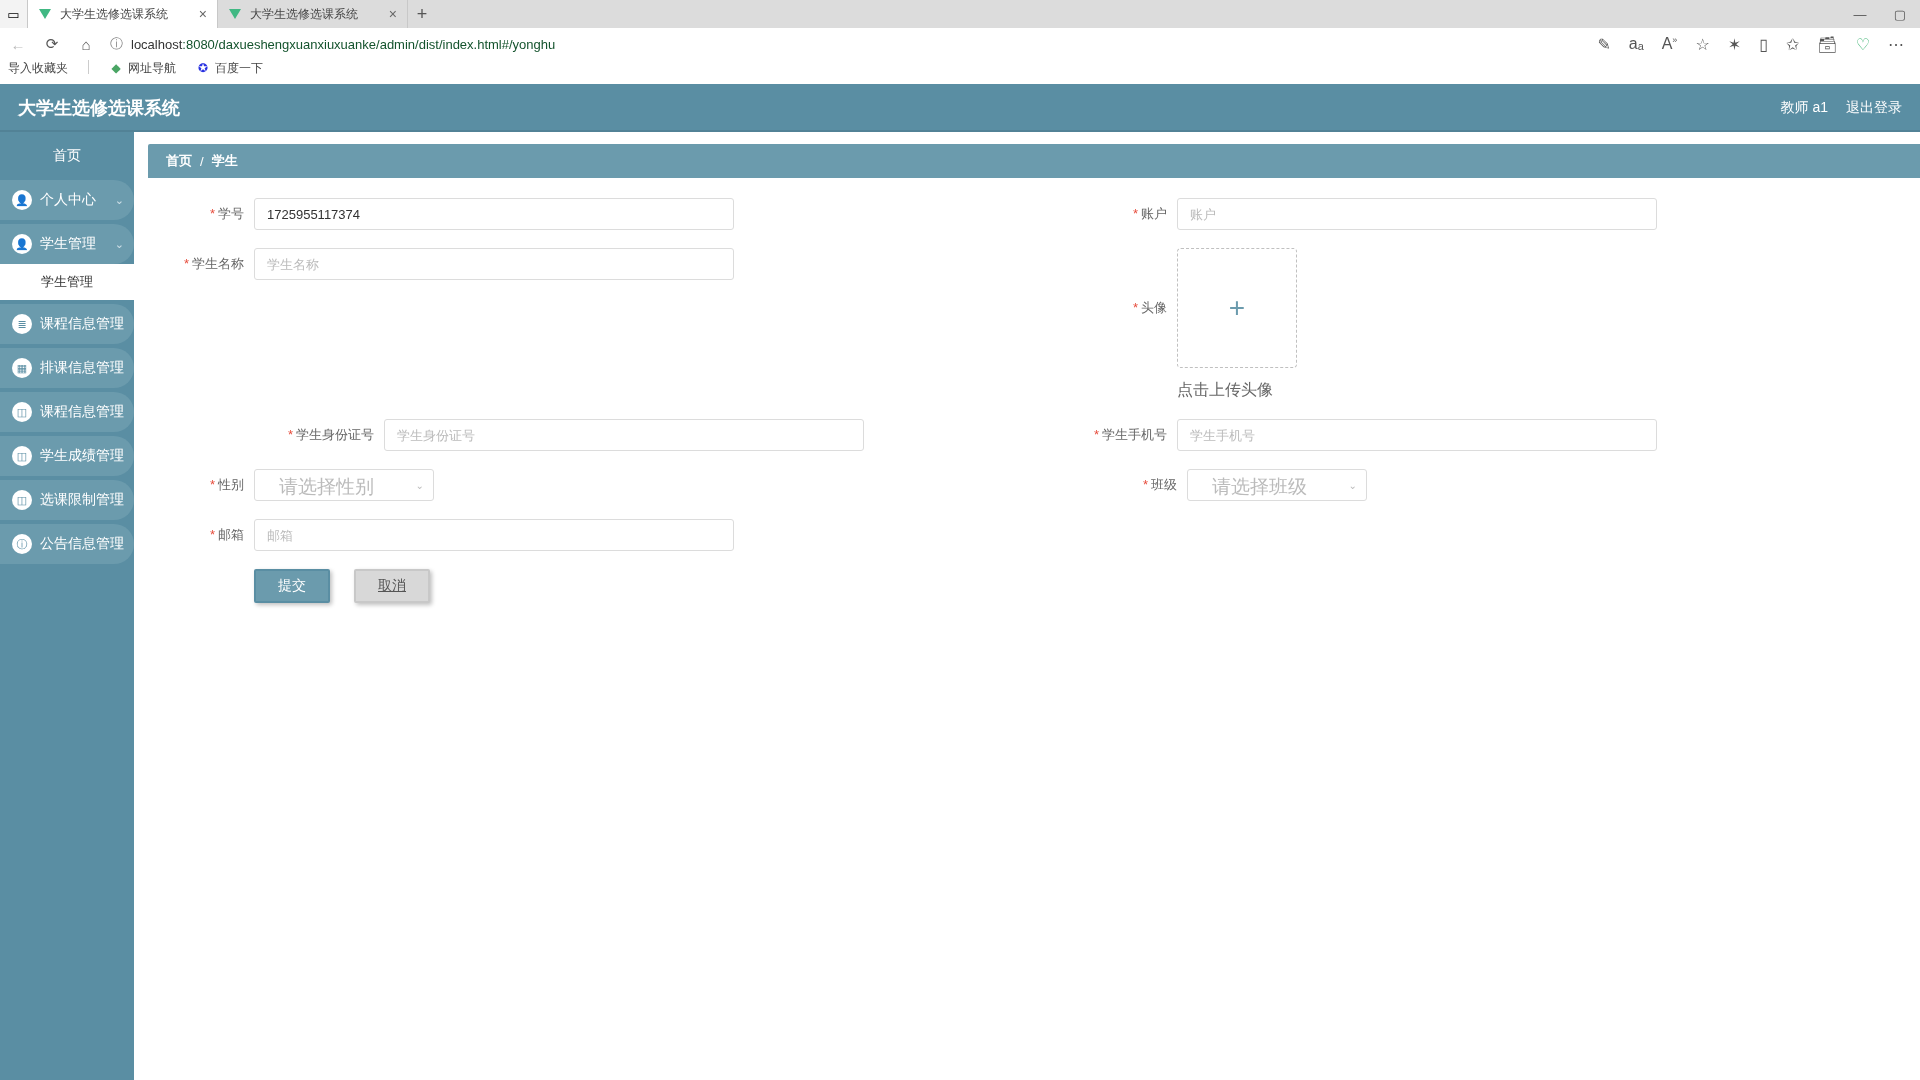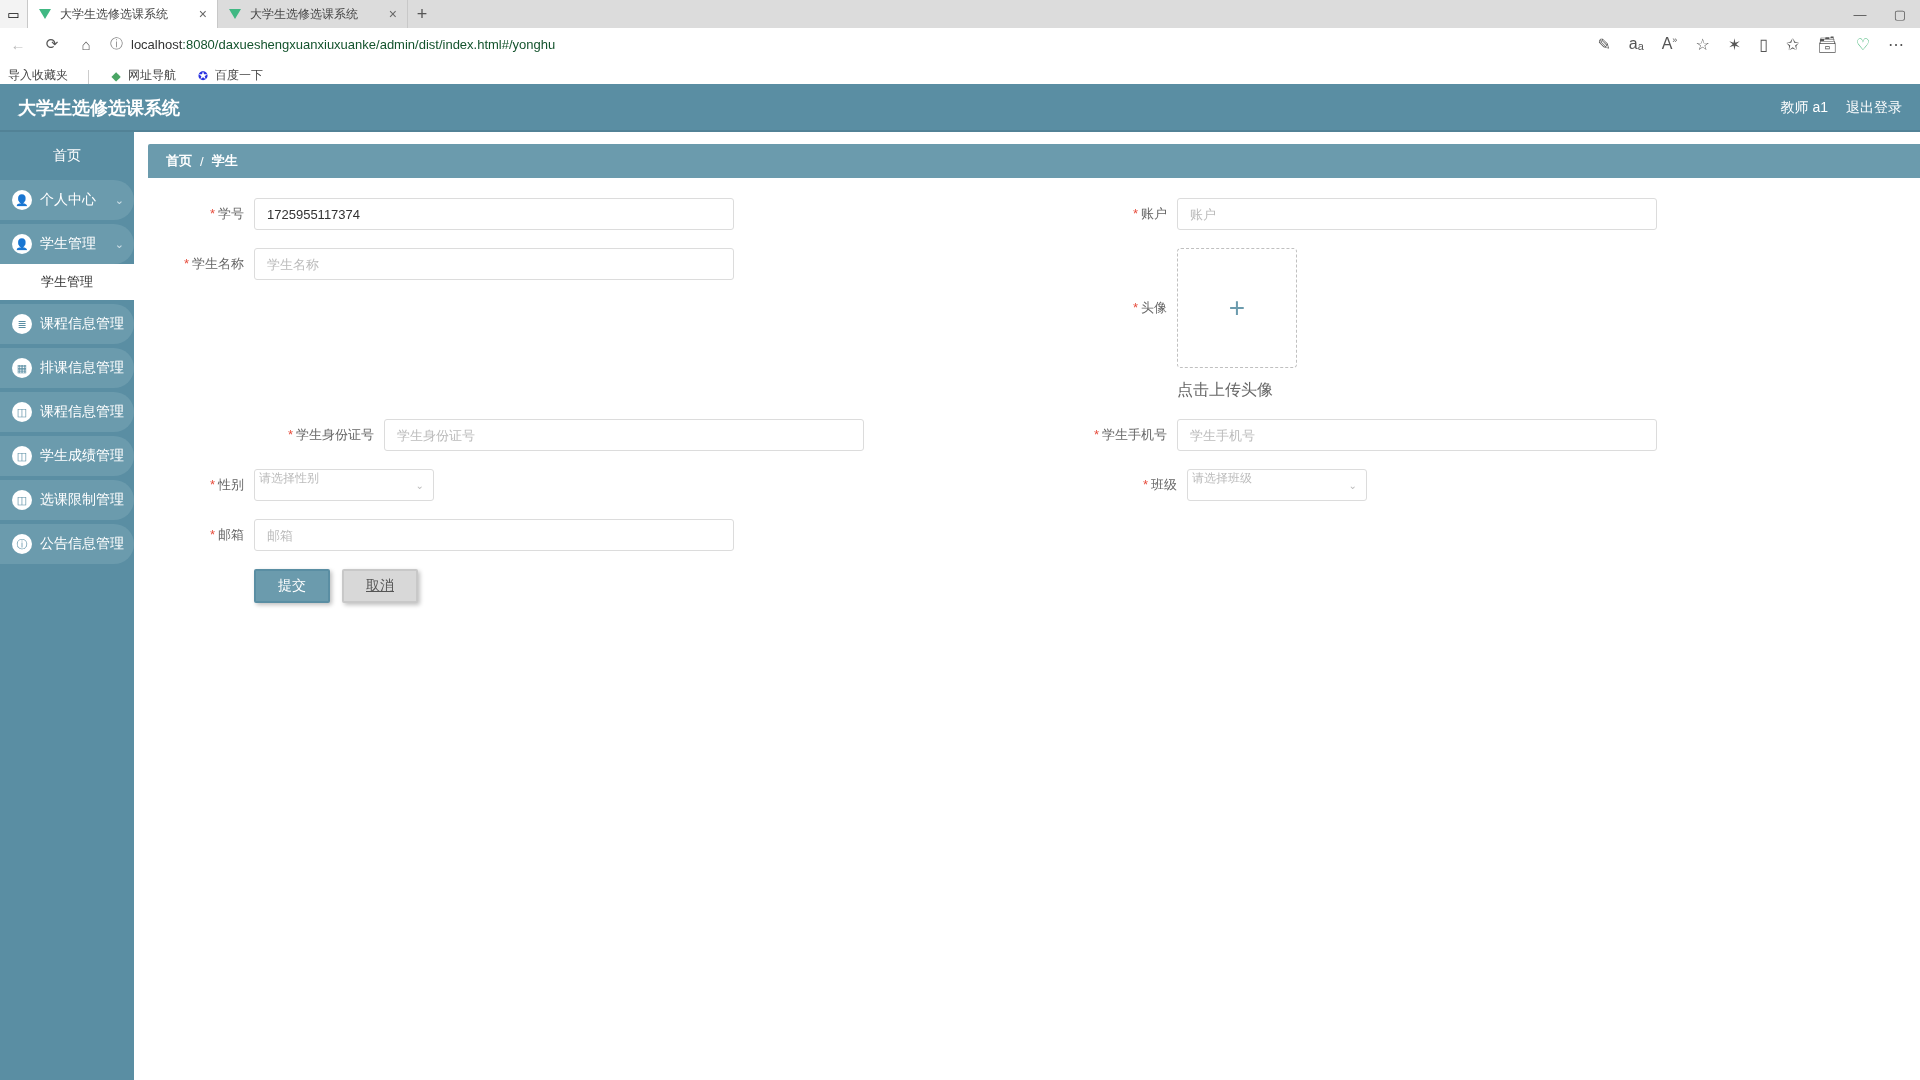--- a/index.html
+++ b/index.html
@@ -19,21 +19,21 @@
 .win-controls div { width: 40px; height: 28px; display: flex; align-items: center; justify-content: center; color: #555; cursor: pointer; }
 
 .addr-row { display: flex; align-items: center; height: 32px; background: #fff; padding: 0 8px; gap: 14px; }
 .nav-ico { color: #555; font-size: 15px; cursor: pointer; width: 20px; text-align: center; }
 .nav-ico.disabled { color: #bbb; }
 .url { flex: 1; display: flex; align-items: center; gap: 8px; color: #333; font-size: 13px; }
 .url .scheme-ico { color: #888; font-size: 13px; }
 .url .gray { color: #14532d; }
 .right-icons { display: flex; gap: 18px; color: #555; font-size: 16px; padding-right: 8px; }
 
-.bm-row { display: flex; align-items: flex-end; height: 24px; background: #fff; padding: 0 8px; gap: 20px; font-size: 12px; color: #444; }
+.bm-row { display: flex; align-items: flex-start; height: 24px; background: #fff; padding: 0 8px; gap: 20px; font-size: 12px; color: #444; font-family: Liberation Serif, serif; }
 .bm-item { display: flex; align-items: center; gap: 5px; cursor: pointer; }
 .bm-item .bi { width: 14px; height: 14px; display: inline-flex; align-items: center; justify-content: center; }
 
 
 .app { position: absolute; top: 84px; left: 0; right: 0; bottom: 0; display: flex; flex-direction: column; }
 .app-header { height: 48px; background: #5a8ea3; color: #fff; display: flex; align-items: center; padding: 0 18px; font-size: 18px; font-weight: bold; box-shadow: inset 0 -2px 0 rgba(0,0,0,.08); }
 .app-header .spacer { flex: 1; }
 .app-header .user-lbl { font-size: 14px; font-weight: normal; margin-right: 18px; }
 .app-header .logout { font-size: 14px; font-weight: normal; cursor: pointer; }
 
@@ -57,27 +57,27 @@
 .form-row { display: flex; margin-bottom: 18px; }
 .form-col { flex: 1; display: flex; align-items: flex-start; }
 .form-col.offset { padding-left: 120px; }
 .lbl { width: 90px; text-align: right; padding-right: 10px; color: #666; font-size: 13px; line-height: 32px; flex-shrink: 0; }
 .lbl .req { color: #e74c3c; margin-right: 3px; }
 .ctrl { flex: 1; max-width: 480px; }
 
 .inp { width: 100%; height: 32px; border: 1px solid #dcdcdc; border-radius: 3px; padding: 0 12px; font-size: 13px; color: #333; outline: none; }
 .inp::placeholder { color: #bbb; }
 .sel-wrap { position: relative; width: 180px; }
-.sel { width: 100%; height: 32px; border: 1px solid #dcdcdc; border-radius: 3px; padding: 0 30px 0 4px; font-size: 12px; color: #bbb; background: #fff; display: flex; align-items: flex-start; cursor: pointer; }
+.sel { width: 100%; height: 32px; border: 1px solid #dcdcdc; border-radius: 3px; padding: 0 30px 0 24px; font-size: 19px; color: #bbb; background: #fff; display: flex; align-items: flex-end; cursor: pointer; }
 .sel-arrow { position: absolute; right: 10px; top: 50%; transform: translateY(-50%); color: #bbb; font-size: 10px; pointer-events: none; }
 
 .upload-box { width: 120px; height: 120px; border: 1px dashed #c0c0c0; border-radius: 4px; display: flex; align-items: center; justify-content: center; cursor: pointer; color: #6b9bad; font-size: 28px; background: #fff; }
 .upload-hint { font-size: 16px; color: #666; margin-top: 12px; }
 
-.btn-row { margin-left: 90px; margin-top: 14px; display: flex; gap: 12px; }
+.btn-row { margin-left: 90px; margin-top: 14px; display: flex; gap: 24px; }
 .btn { height: 34px; padding: 0 22px; border-radius: 2px; font-size: 14px; cursor: pointer; border: none; display: flex; align-items: center; justify-content: center; box-shadow: 2px 2px 4px rgba(0,0,0,.25); }
 .btn.primary { background: #6b9bad; color: #fff; border: 2px solid #5a8ea3; }
 .btn.default { background: #d8d8d8; color: #555; border: 2px solid #c8c8c8; text-decoration: underline; }
 
 .vue-favicon { display: inline-block; width: 0; height: 0; border-left: 6px solid transparent; border-right: 6px solid transparent; border-top: 10px solid #41b883; }
 </style>
 </head>
 <body>
 
 <div class="browser-chrome">

